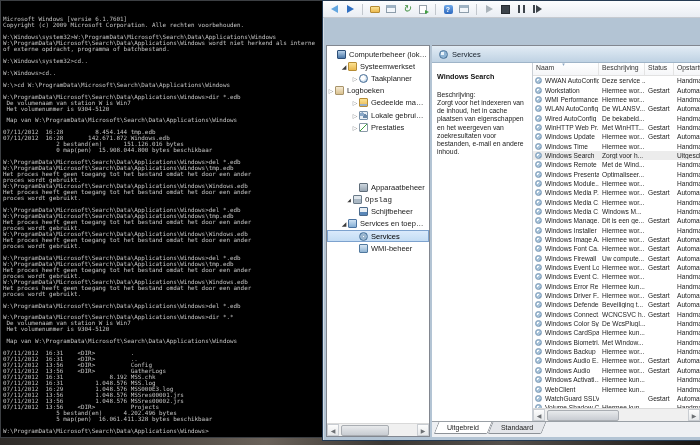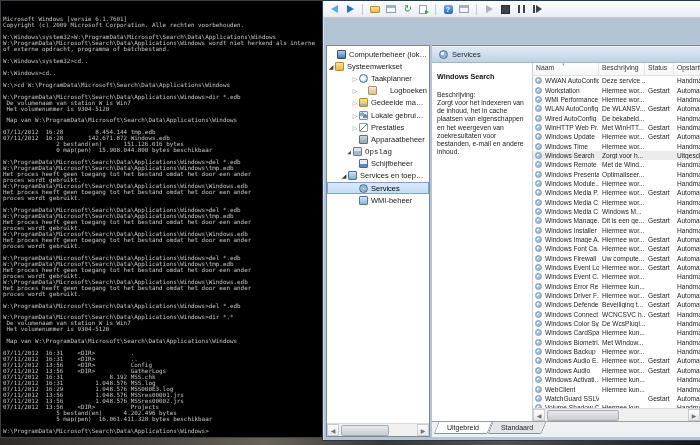--- a/index.html
+++ b/index.html
@@ -258,51 +258,51 @@
         </span>
       </div>
     <div class="mmc-content">
       <div class="tree-panel">
         <div class="tree-items">
             <div class="tree-row" style="padding-left: 2px;">
               <span class="exp"></span>
               <span class="ticon ti-computer"></span>
               <span class="tlabel">Computerbeheer (lokaal)</span>
             </div>
-            <div class="tree-row" style="">
+            <div class="tree-row" style="padding-left: 13px;">
               <span class="exp open">◢</span>
               <span class="ticon ti-system-tools"></span>
               <span class="tlabel">Systeemwerkset</span>
             </div>
             <div class="tree-row" style="padding-left: 24px;">
               <span class="exp">▷</span>
               <span class="ticon ti-task-scheduler"></span>
               <span class="tlabel">Taakplanner</span>
             </div>
-            <div class="tree-row" style="padding-left: 24px; justify-content: space-between;">
+            <div class="tree-row" style="">
               <span class="exp">▷</span>
               <span class="ticon ti-event-viewer"></span>
               <span class="tlabel">Logboeken</span>
             </div>
             <div class="tree-row" style="padding-left: 24px;">
               <span class="exp">▷</span>
               <span class="ticon ti-shared-folders"></span>
               <span class="tlabel">Gedeelde mappen</span>
             </div>
             <div class="tree-row" style="padding-left: 24px;">
               <span class="exp">▷</span>
               <span class="ticon ti-users"></span>
               <span class="tlabel">Lokale gebruikers en groepen</span>
             </div>
             <div class="tree-row" style="padding-left: 24px;">
               <span class="exp">▷</span>
               <span class="ticon ti-performance"></span>
               <span class="tlabel">Prestaties</span>
             </div>
-            <div class="tree-row" style="padding-left: 24px;">
+            <div class="tree-row" style="padding-left: 24px; margin-top: 48px;">
               <span class="exp"></span>
               <span class="ticon ti-device-manager"></span>
               <span class="tlabel">Apparaatbeheer</span>
             </div>
             <div class="tree-row" style="padding-left: 18px; font-family: Liberation Mono, monospace;">
               <span class="exp open">◢</span>
               <span class="ticon ti-storage"></span>
               <span class="tlabel">Opslag</span>
             </div>
             <div class="tree-row" style="padding-left: 24px;">

